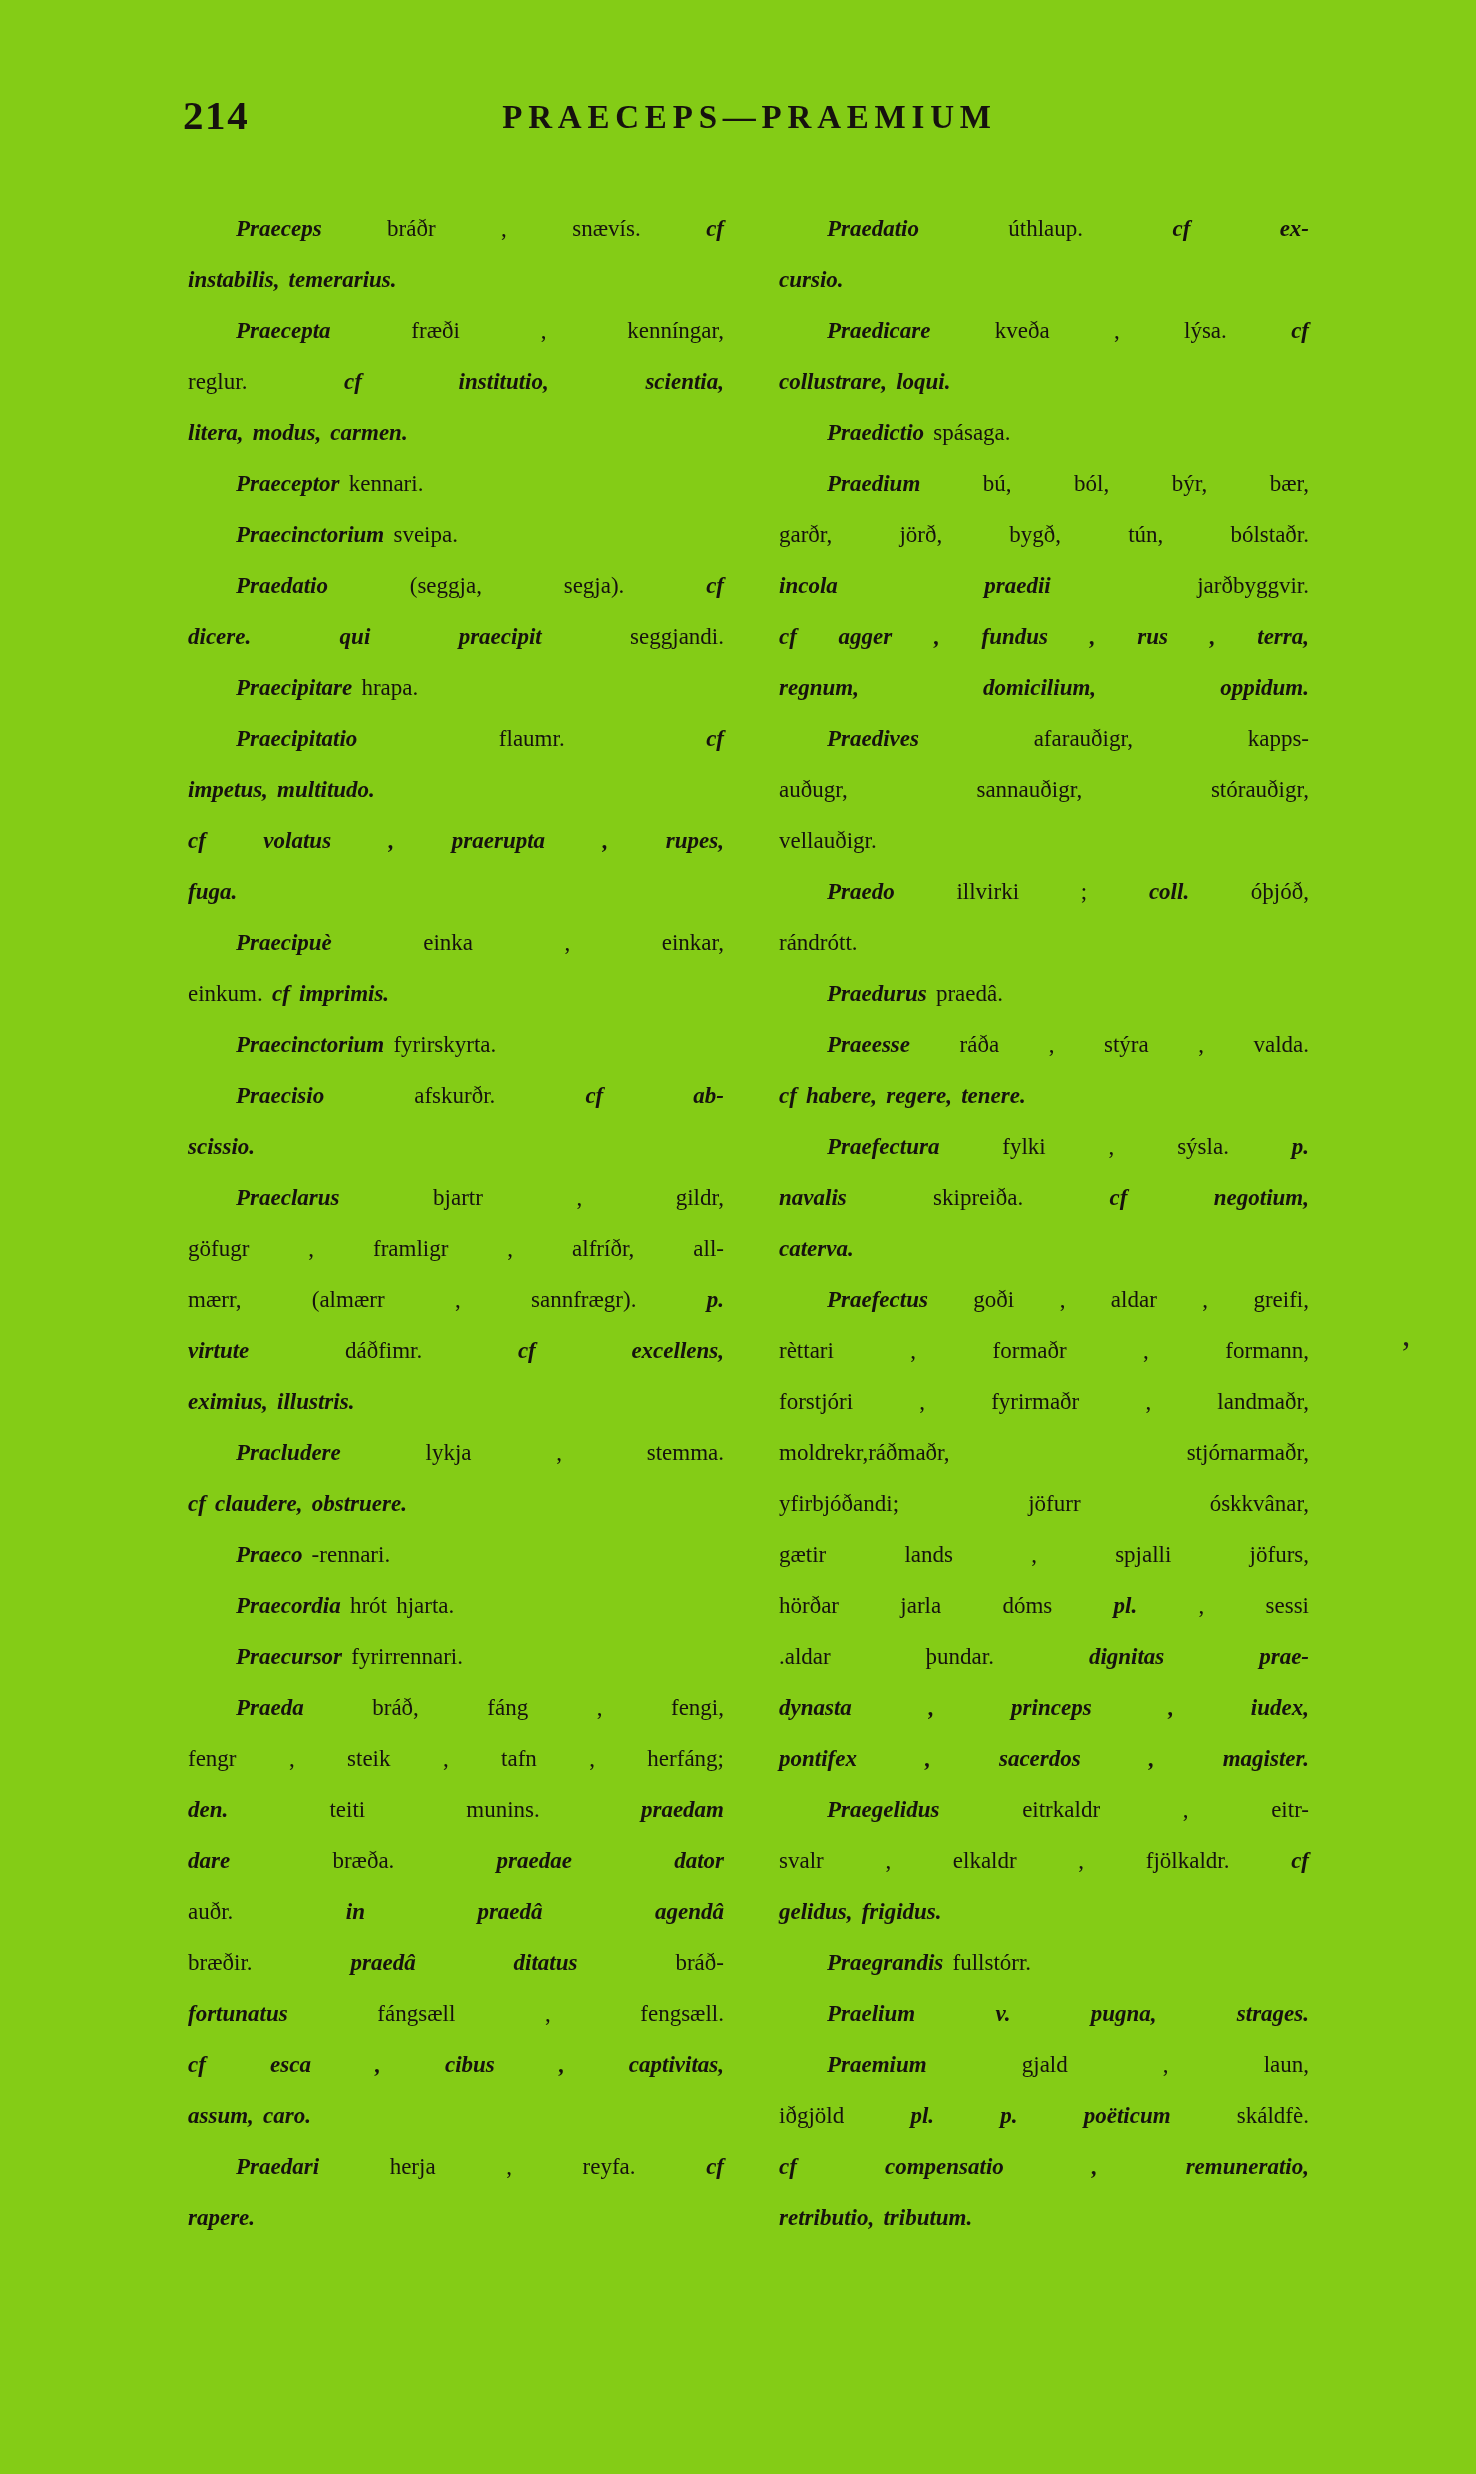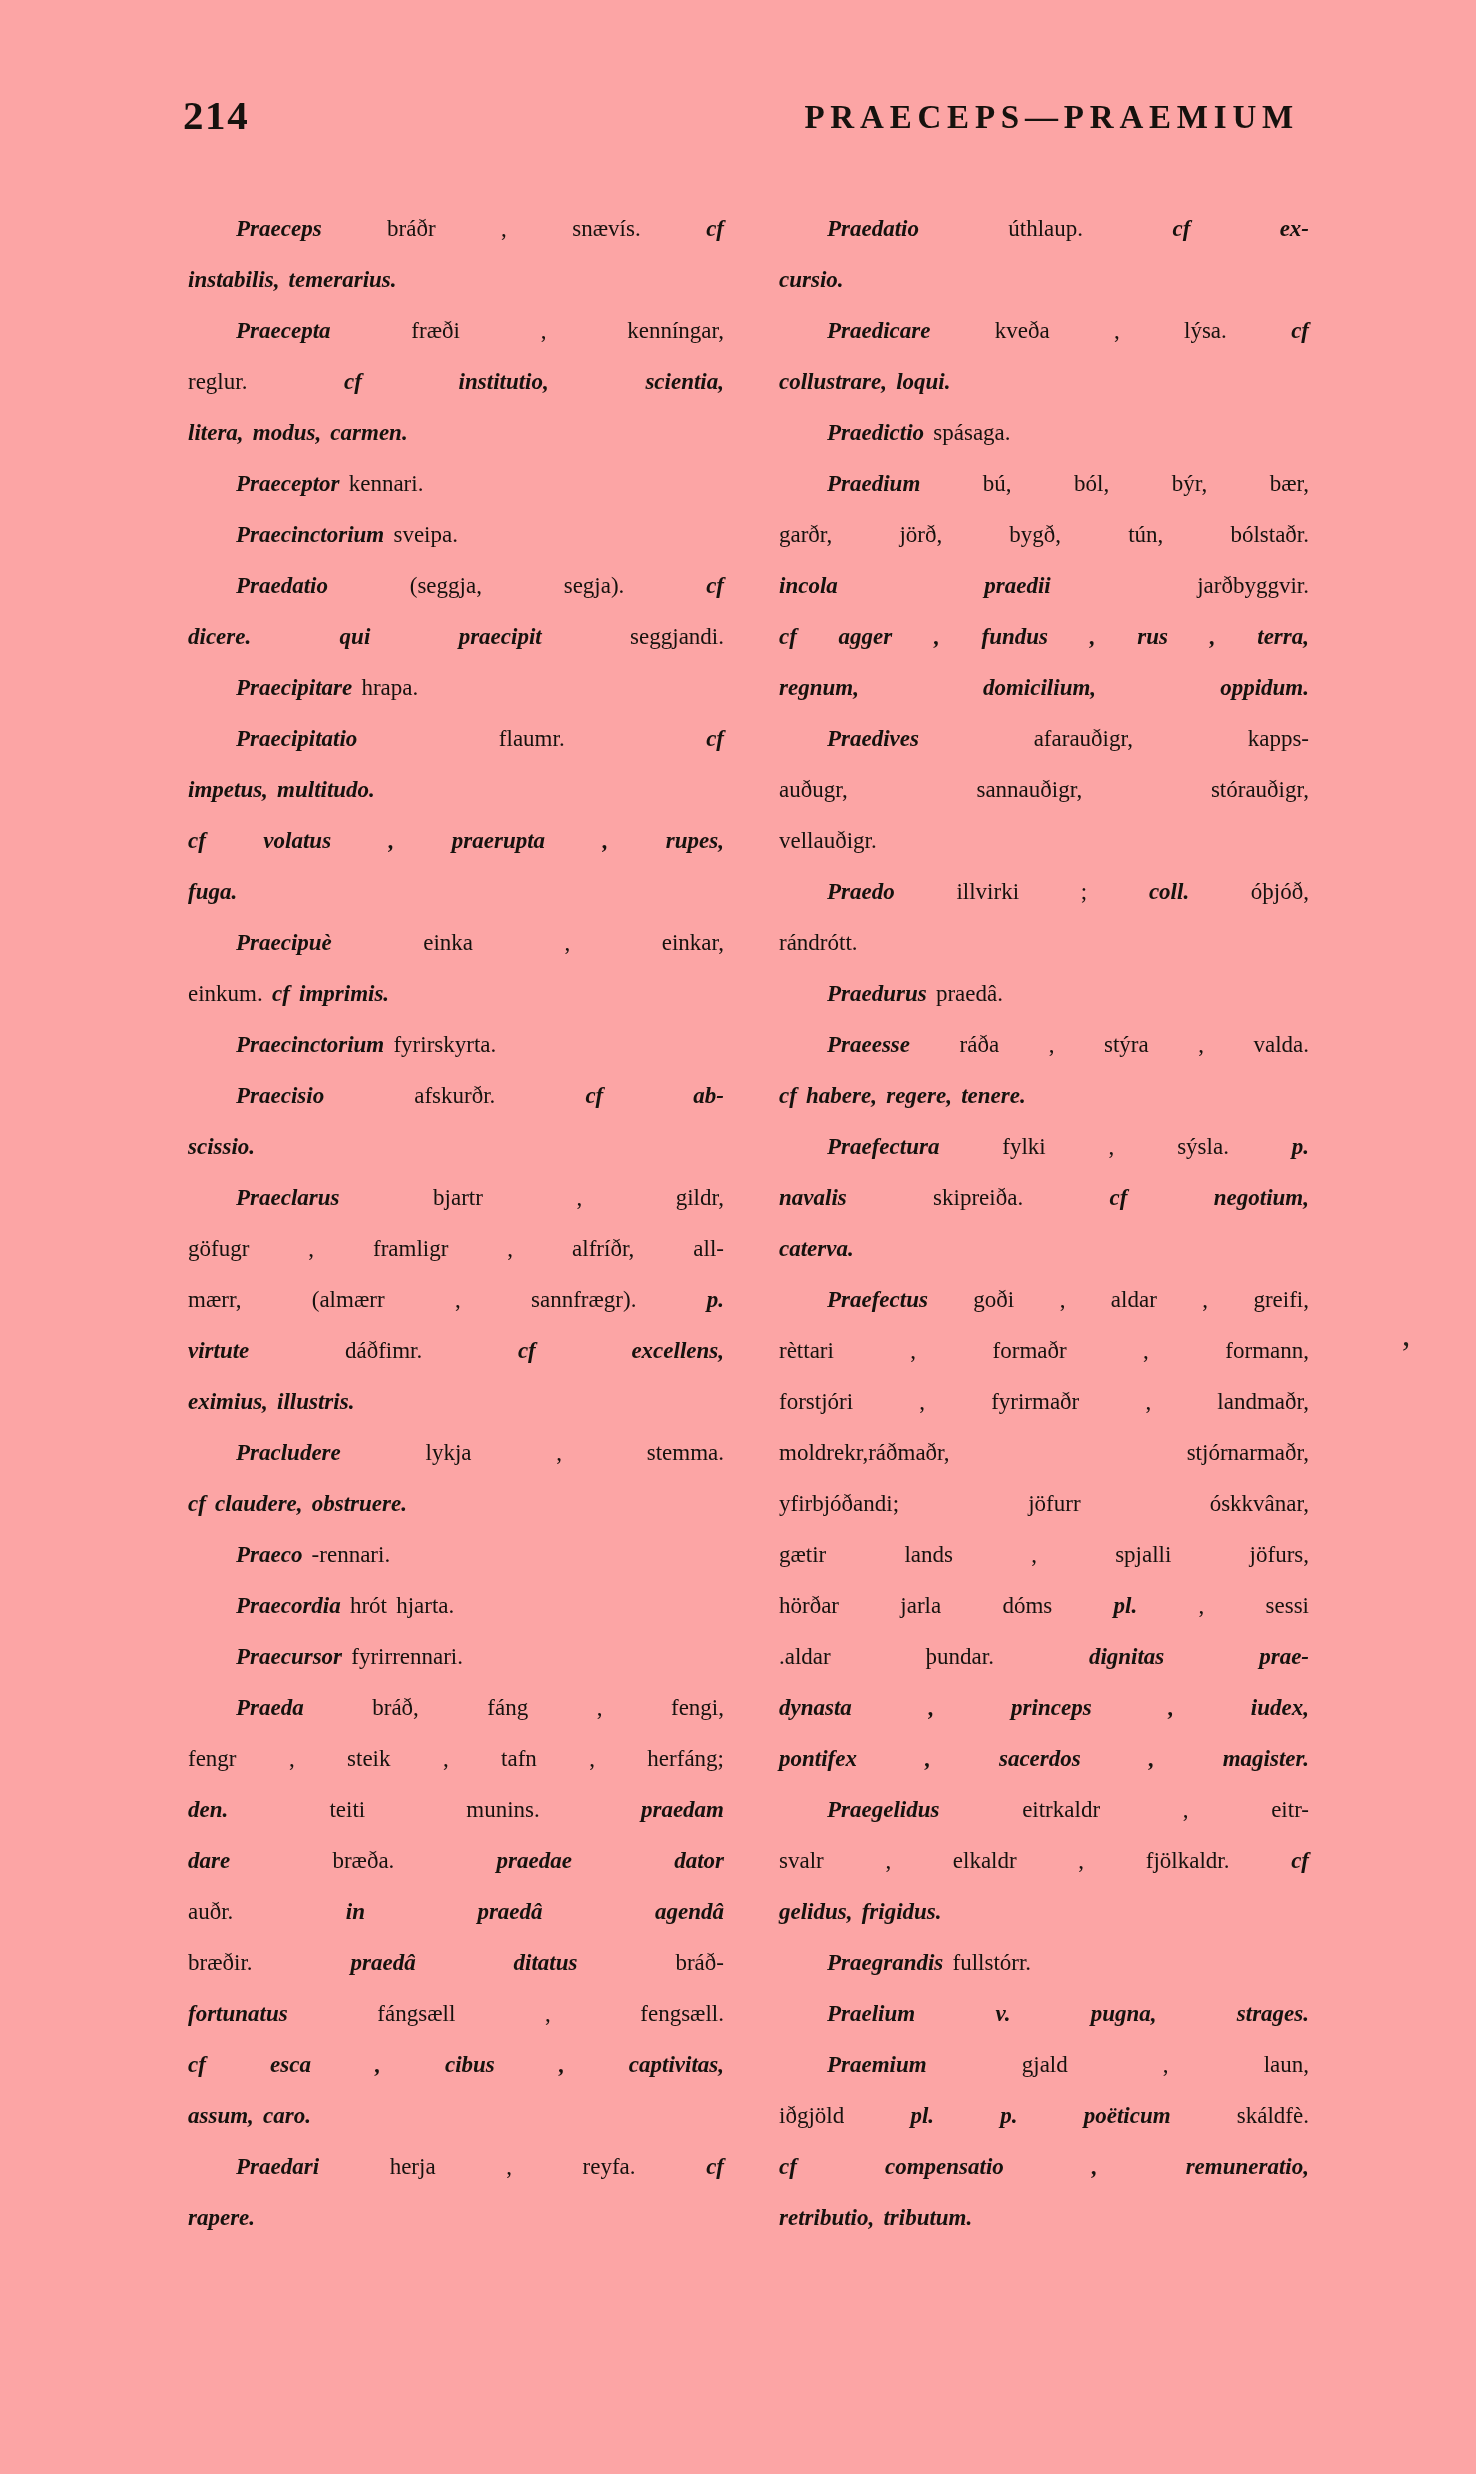--- a/index.html
+++ b/index.html
@@ -1,31 +1,31 @@
 <!DOCTYPE html>
 <html style="font-size:13.2px"><head>
 <meta charset="utf-8">
 <style>
   html,body{margin:0;padding:0;background:#e8e6e0;}
   #sheet{
     position:relative;
     width:1477px;height:2475px;
-    background:#fca5a5;
+    background:#84cc16;
     color:#16120e;
     font-family:"Liberation Serif","DejaVu Serif",serif;
     overflow:hidden;
   }
   
   #page-number{
     position:absolute;left:183px;top:91px;
     font-size:41px;font-weight:700;letter-spacing:1.6px;
   }
   #running-title{
-    position:absolute;left:180px;top:99px;width:1119px;
-    text-align:right;
+    position:absolute;left:190px;top:99px;width:1119px;
+    text-align:center;
     font-size:33px;font-weight:700;letter-spacing:5.8px;
   }
   
   .col{
     position:absolute;top:203px;
     font-size:23px;
   }
   #col-left{left:188px;width:536px;}
   #col-right{left:779px;width:530px;}
   .line{

